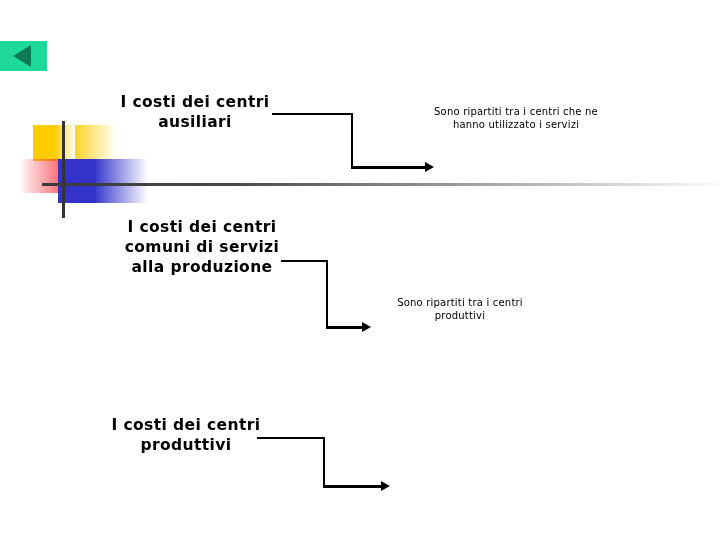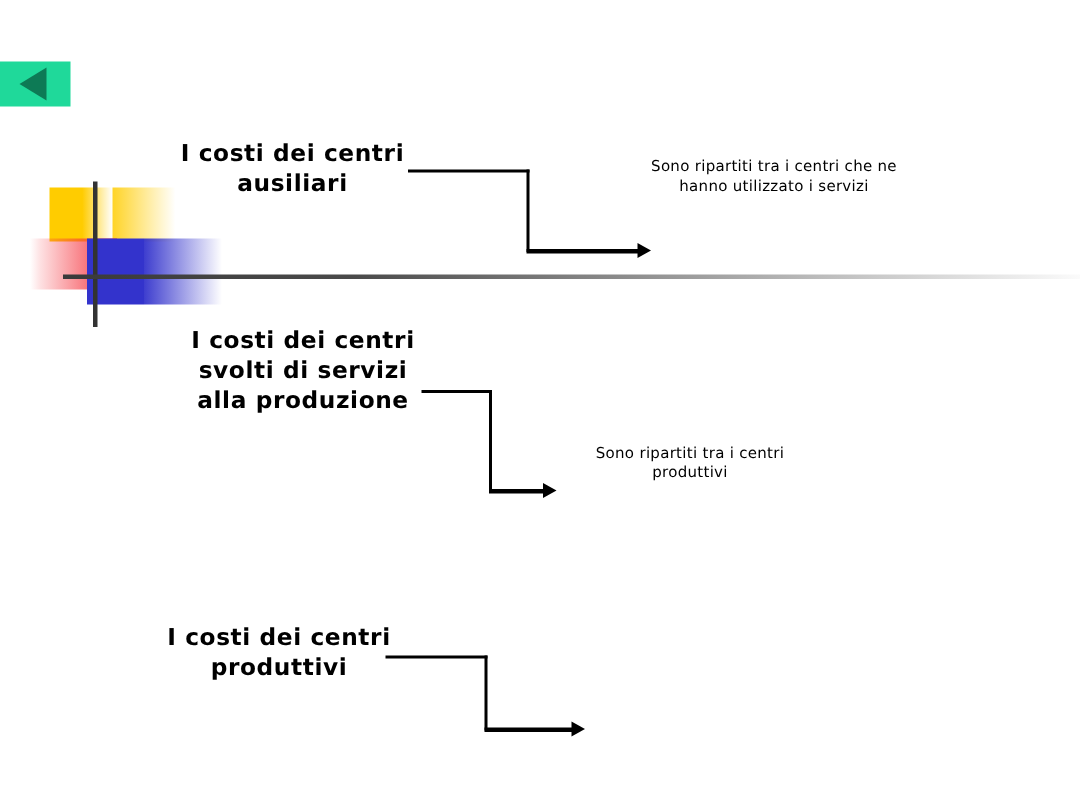--- a/index.html
+++ b/index.html
@@ -202,21 +202,21 @@
 
   <div class="conn" id="conn-1">
     <div class="seg s-top"></div>
     <div class="seg s-vert"></div>
     <div class="seg s-bot"></div>
     <div class="head"></div>
   </div>
 
   <div class="txt note" id="note-ausiliari">Sono ripartiti tra i centri che ne hanno utilizzato i servizi</div>
 
-  <div class="txt label" id="label-comuni">I costi dei centri svolti di servizi alla produzione</div>
+  <div class="txt label" id="label-comuni">I costi dei centri comuni di servizi alla produzione</div>
 
   <div class="conn" id="conn-2">
     <div class="seg s-top"></div>
     <div class="seg s-vert"></div>
     <div class="seg s-bot"></div>
     <div class="head"></div>
   </div>
 
   <div class="txt label" id="label-produttivi">I costi dei centri produttivi</div>
 

